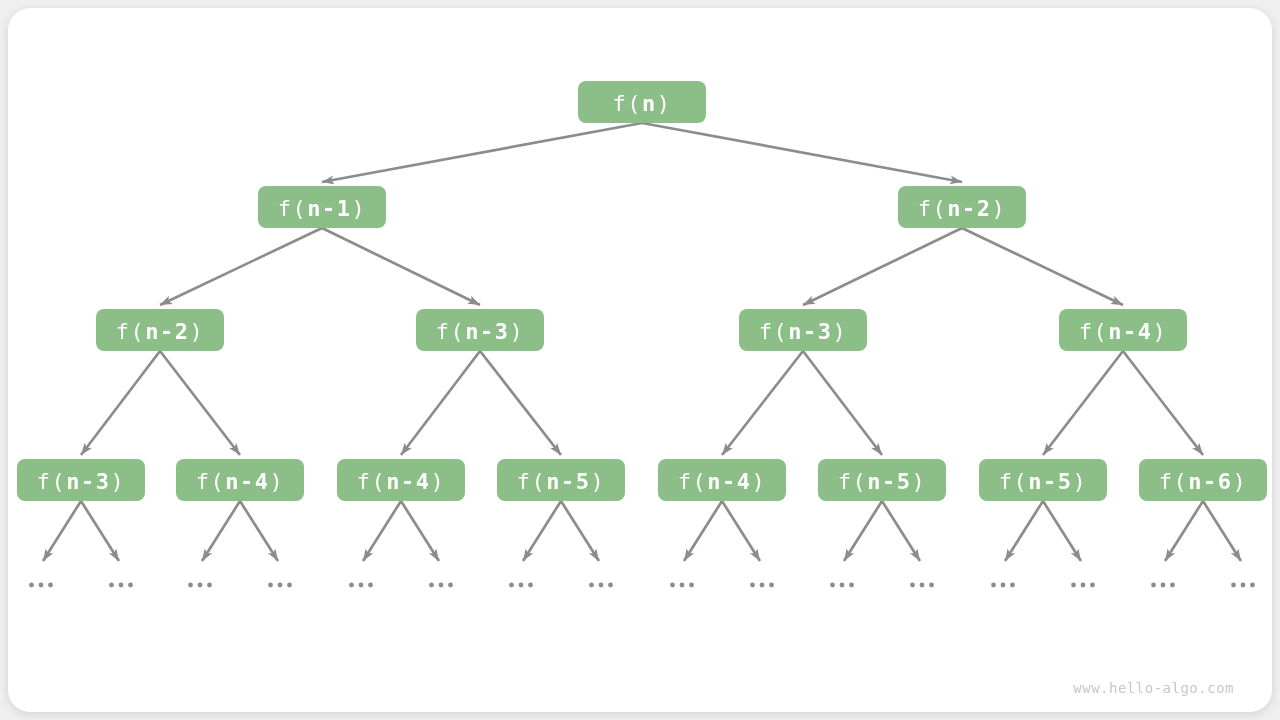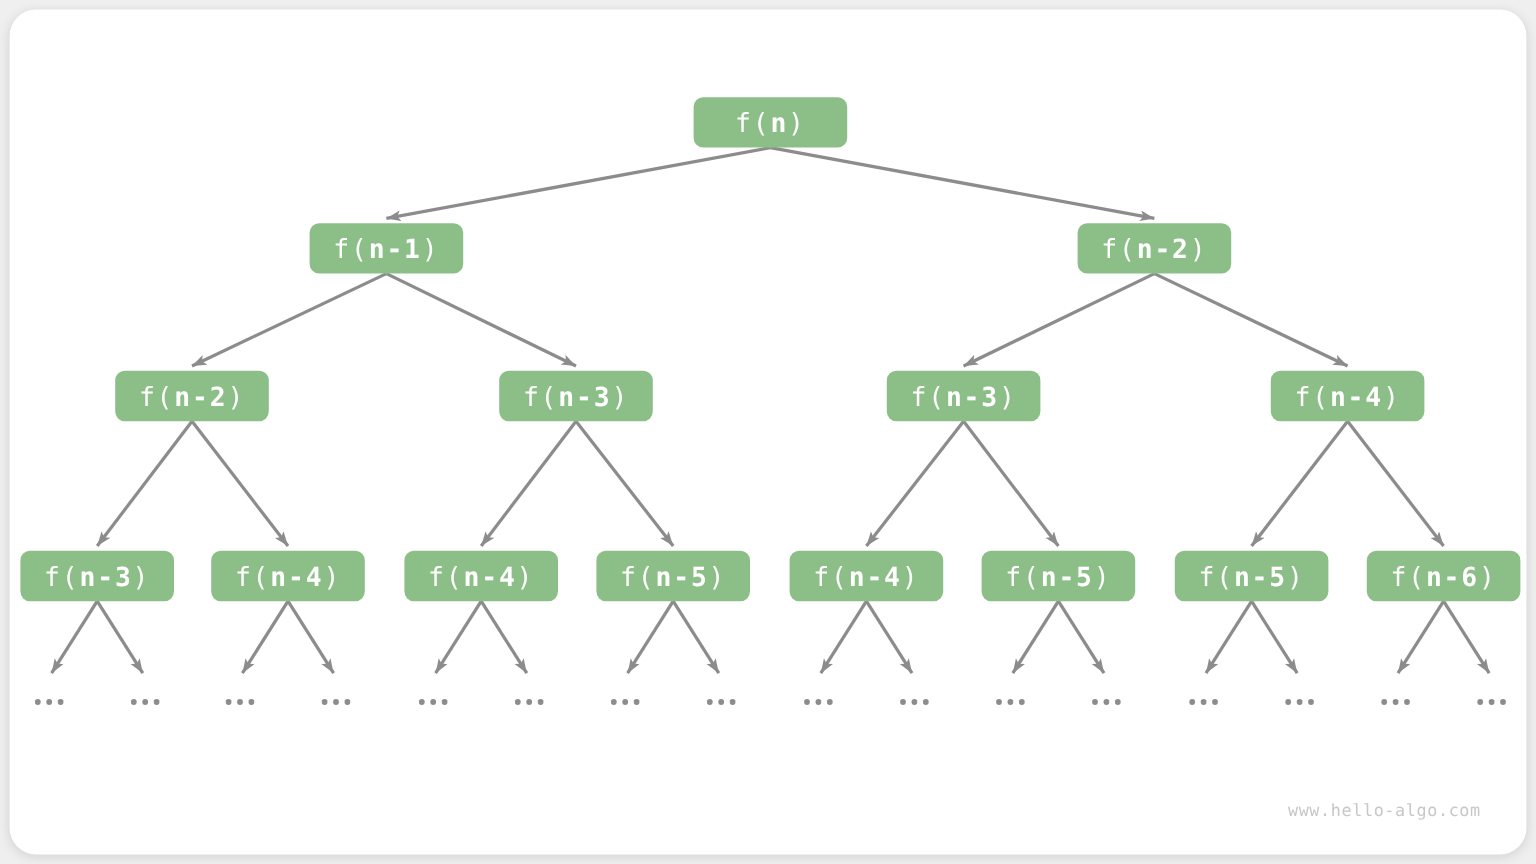--- a/index.html
+++ b/index.html
@@ -29,21 +29,21 @@
   .tree-svg {
     position: absolute;
     left: 0;
     top: 0;
     width: 1280px;
     height: 720px;
   }
   .watermark {
     position: absolute;
     right: 46px;
-    bottom: 36px;
+    bottom: 24px;
     font-size: 14px;
     letter-spacing: 0.5px;
     color: #c7c7c7;
     user-select: none;
   }
   text.node-label {
     fill: #ffffff;
     font-family: "DejaVu Sans Mono", "Liberation Mono", monospace;
     font-size: 22px;
     letter-spacing: 1.5px;

